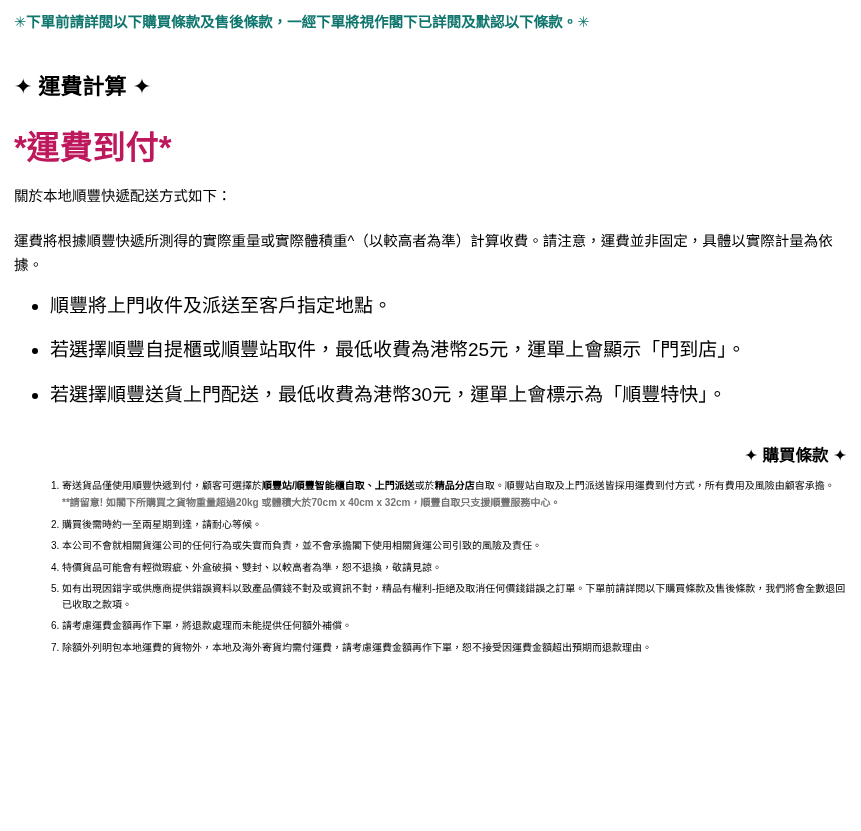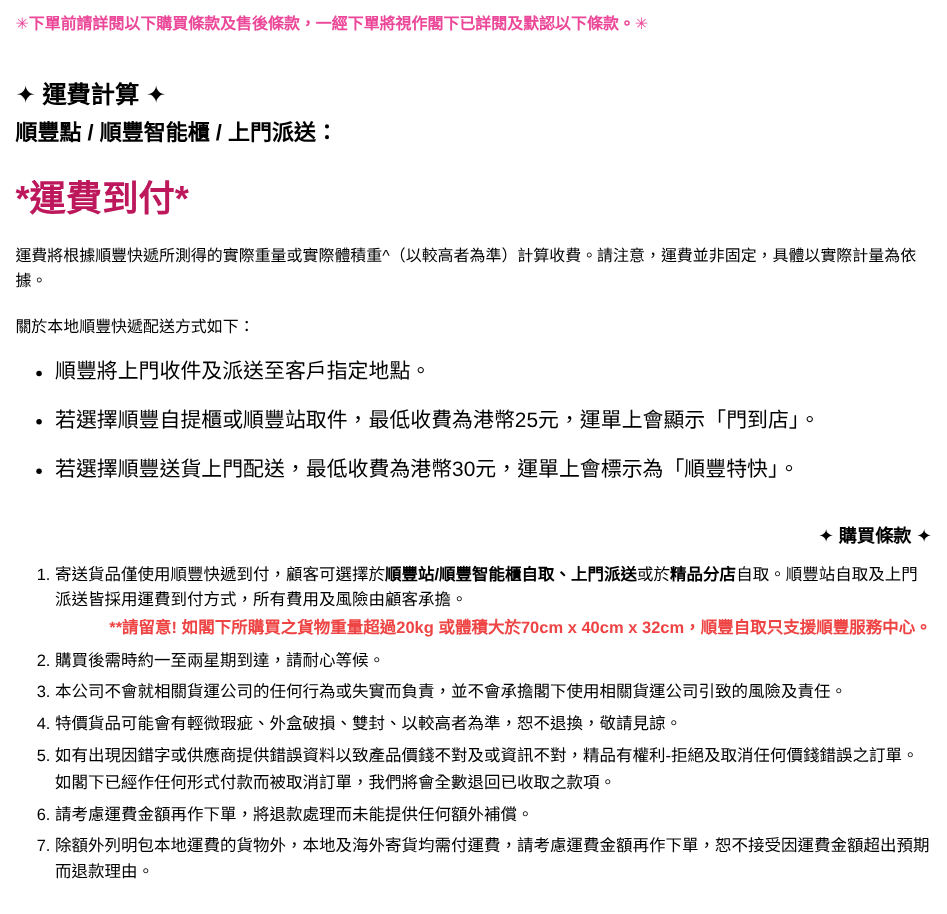--- a/index.html
+++ b/index.html
@@ -14,21 +14,21 @@
     color: #000000;
     font-size: 14px;
     line-height: 1.45;
   }
   .page {
     padding: 10px 14px 0 14px;
     box-sizing: border-box;
     width: 861px;
   }
   .notice {
-    color: #ec4899;
+    color: #0f766e;
     font-weight: bold;
     font-size: 14.5px;
     margin: 2px 0 0 0;
     letter-spacing: 0px;
   }
   .spacer-lg { height: 40px; }
 
   h2.section-title {
     font-size: 22px;
     font-weight: bold;
@@ -77,68 +77,66 @@
     font-size: 16.5px;
     font-weight: bold;
     margin: 34px 0 0 0;
     text-align: right;
   }
   ol.terms {
     margin: 10px 0 0 0;
     padding-left: 36px;
   }
   ol.terms > li {
-    margin: 0 0 6px 0;
-    font-size: 15px;
+    margin: 0 0 6px 12px;
+    font-size: 10px;
     line-height: 1.55;
   }
   ol.terms > li b { font-weight: bold; }
   .warn {
-    color: #ef4444;
+    color: #737373;
     font-weight: bold;
     display: block;
     margin-top: 2px;
-    text-align: right;
   }
 </style>
 </head>
 <body>
 
 <div class="page">
 
   <p class="notice">✳下單前請詳閱以下購買條款及售後條款，一經下單將視作閣下已詳閱及默認以下條款。✳</p>
 
   <div class="spacer-lg"></div>
 
   <h2 class="section-title">✦ 運費計算 ✦</h2>
-  <div class="sub-title">順豐點 / 順豐智能櫃 / 上門派送：</div>
 
   <div class="big-red">*運費到付*</div>
 
+  <p class="para tight">關於本地順豐快遞配送方式如下：</p>
+
   <p class="para">運費將根據順豐快遞所測得的實際重量或實際體積重^（以較高者為準）計算收費。請注意，運費並非固定，具體以實際計量為依據。</p>
-
-  <p class="para tight">關於本地順豐快遞配送方式如下：</p>
 
   <ul class="bullets">
     <li>順豐將上門收件及派送至客戶指定地點。</li>
     <li>若選擇順豐自提櫃或順豐站取件，最低收費為港幣25元，運單上會顯示「門到店」。</li>
     <li>若選擇順豐送貨上門配送，最低收費為港幣30元，運單上會標示為「順豐特快」。</li>
   </ul>
 
 
 
   <h3 class="terms-title">✦ 購買條款 ✦</h3>
 
   <ol class="terms">
     <li>
       <span>寄送貨品僅使用順豐快遞到付，顧客可選擇於</span><b>順豐站/順豐智能櫃自取、上門派送</b><span>或於</span><b>精品分店</b><span>自取。順豐站自取及上門派送皆採用運費到付方式，所有費用及風險由顧客承擔。</span>
       <span class="warn">**請留意! 如閣下所購買之貨物重量超過20kg 或體積大於70cm x 40cm x 32cm，順豐自取只支援順豐服務中心。</span>
     </li>
     <li>購買後需時約一至兩星期到達，請耐心等候。</li>
     <li>本公司不會就相關貨運公司的任何行為或失實而負責，並不會承擔閣下使用相關貨運公司引致的風險及責任。</li>
     <li>特價貨品可能會有輕微瑕疵、外盒破損、雙封、以較高者為準，恕不退換，敬請見諒。</li>
-    <li>如有出現因錯字或供應商提供錯誤資料以致產品價錢不對及或資訊不對，精品有權利-拒絕及取消任何價錢錯誤之訂單。如閣下已經作任何形式付款而被取消訂單，我們將會全數退回已收取之款項。</li>
+    <li>如有出現因錯字或供應商提供錯誤資料以致產品價錢不對及或資訊不對，精品有權利-拒絕及取消任何價錢錯誤之訂單。下單前請詳閱以下購買條款及售後條款，我們將會全數退回已收取之款項。</li>
     <li>請考慮運費金額再作下單，將退款處理而未能提供任何額外補償。</li>
     <li>除額外列明包本地運費的貨物外，本地及海外寄貨均需付運費，請考慮運費金額再作下單，恕不接受因運費金額超出預期而退款理由。</li>
 
   </ol>
 
 </div>
 
 </body></html>

